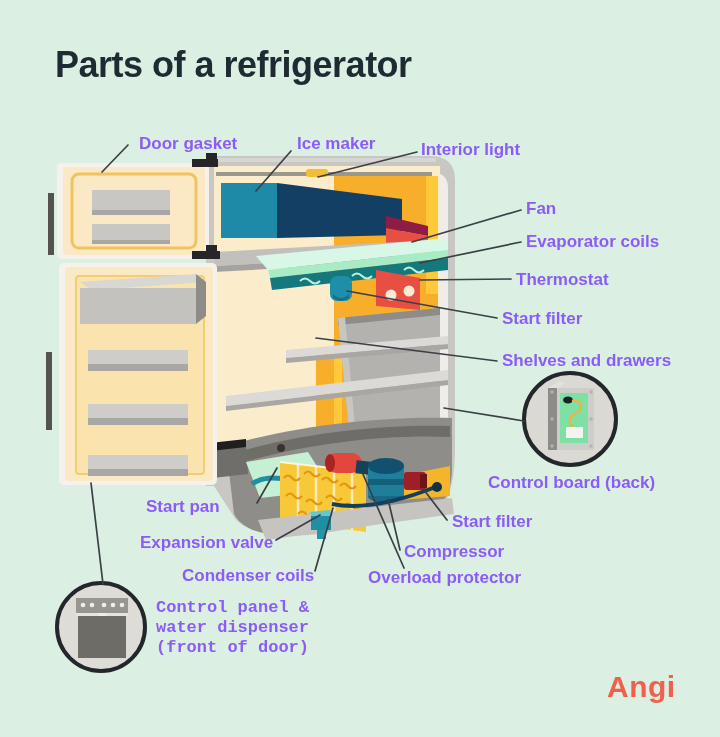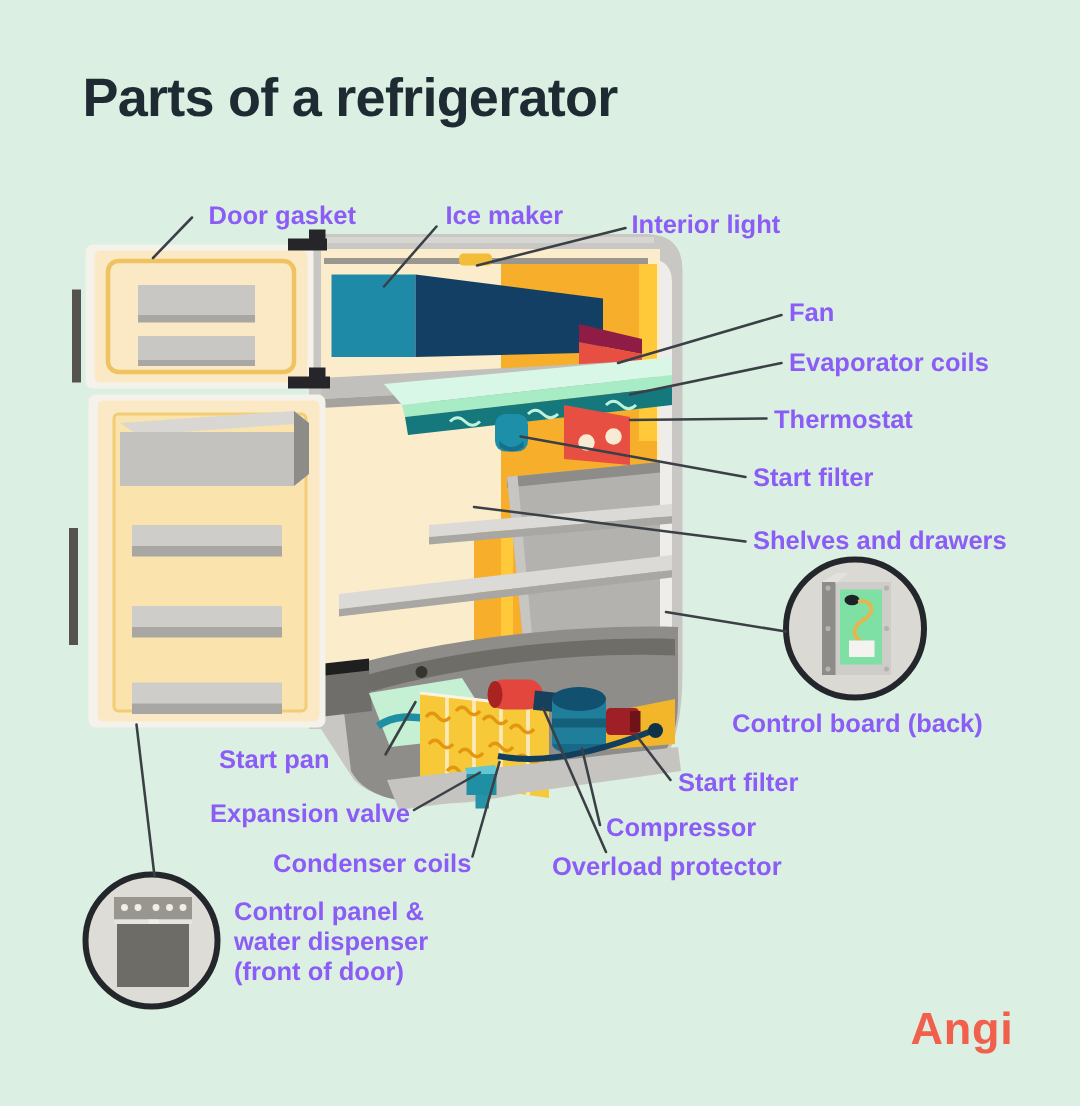--- a/index.html
+++ b/index.html
@@ -3,21 +3,21 @@
 <meta charset="utf-8">
 <style>
   html,body{margin:0;padding:0;background:#DBF0E2;}
   .stage{position:relative;width:720px;height:737px;background:#DBF0E2;overflow:hidden;
          font-family:"Liberation Sans",sans-serif;}
   .art{position:absolute;left:0;top:0;width:720px;height:737px;}
   .title{position:absolute;left:55px;top:44px;margin:0;font-size:36px;font-weight:800;
          letter-spacing:-0.5px;color:#1F2B33;}
   .lbl{position:absolute;white-space:nowrap;font-size:17px;font-weight:700;color:#8b5cf6;
        line-height:1.15;}
-  .lbl.multi{white-space:normal;line-height:20px;}
+  .lbl.multi{white-space:normal;line-height:20px;font-family:Liberation Mono, monospace;}
   .brand{position:absolute;left:607px;top:650px;font-size:30px;font-weight:800;
          color:#F0604C;letter-spacing:0.5px;margin-top:20px;}
 </style>
 </head>
 <body>
 
 <div class="stage">
 
   <svg class="art" viewBox="0 0 720 737" aria-hidden="true">
 

